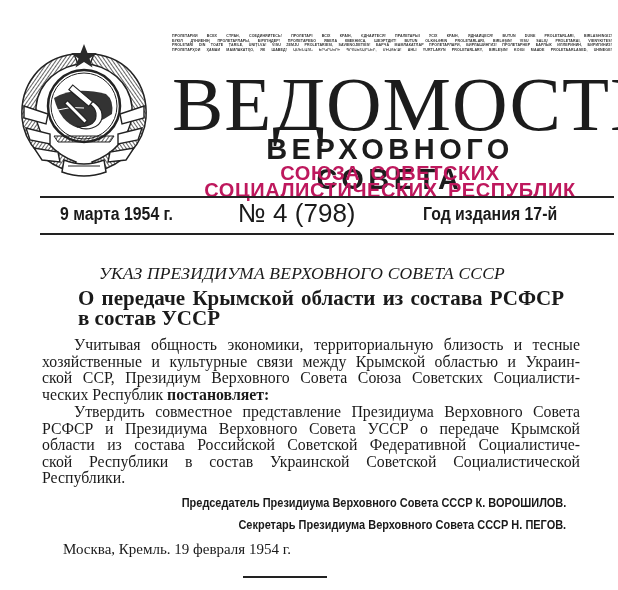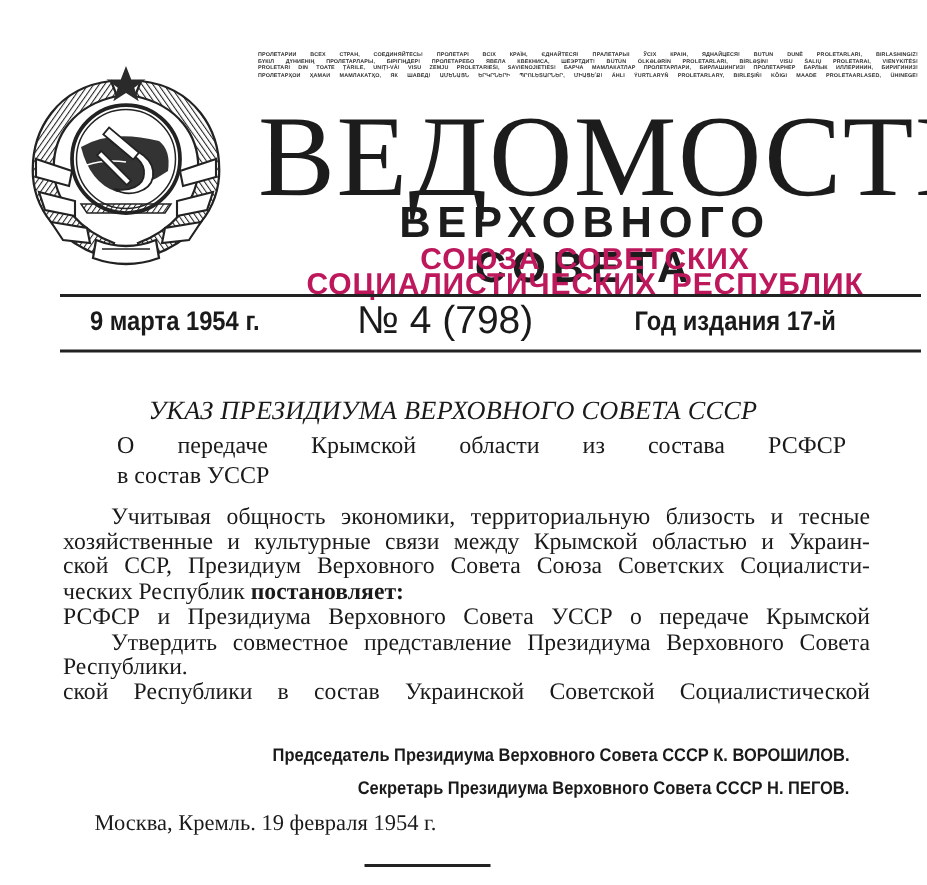--- a/index.html
+++ b/index.html
@@ -22,21 +22,21 @@
   #rule-top { left: 40px; top: 196px; width: 574px; }
   #rule-bottom { left: 40px; top: 233px; width: 574px; height: 1.5px; }
 
   
   #issue-date { left: 60px; top: 204px; font-size: 18px; font-weight: bold; font-family: "Liberation Sans", sans-serif; transform: scaleX(0.88); transform-origin: left; }
   #issue-number { left: 238px; top: 198px; font-size: 26px; font-family: Liberation Sans, sans-serif; }
   #issue-year { left: 423px; top: 204px; font-size: 18px; font-weight: bold; font-family: "Liberation Sans", sans-serif; transform: scaleX(0.88); transform-origin: left; }
 
   
   #decree-heading { left: 99px; top: 263px; font-size: 17.5px; letter-spacing: 0.2px; font-style: italic; }
-  #decree-title { left: 78px; top: 288px; width: 486px; font-size: 16px; font-weight: normal; line-height: 20px; }
+  #decree-title { left: 78px; top: 288px; width: 486px; font-size: 21px; font-weight: bold; line-height: 20px; }
   #decree-title .l1 { display: block; text-align: justify; text-align-last: justify; }
 
   .body-text { left: 42px; width: 538px; font-size: 15.8px; line-height: 16.5px; text-align: justify; }
   .body-text .ln { display: block; text-align: justify; text-align-last: justify; white-space: nowrap; }
   .body-text .ln.last { text-align-last: left; }
   .body-text .ind { padding-left: 32px; }
   #para1 { top: 337px; }
   #para2 { top: 404px; }
 
   .sig { font-family: "Liberation Sans", sans-serif; font-weight: bold; font-size: 12.2px; transform: scaleX(0.9); transform-origin: right; white-space: nowrap; }
@@ -111,22 +111,23 @@
 </div>
 
 <div id="para1" class="abs body-text">
   <span class="ln ind">Учитывая общность экономики, территориальную близость и тесные</span>
   <span class="ln">хозяйственные и культурные связи между Крымской областью и Украин-</span>
   <span class="ln">ской ССР, Президиум Верховного Совета Союза Советских Социалисти-</span>
   <span class="ln last"><span>ческих Республик</span> <b>постановляет:</b></span>
 </div>
 
 <div id="para2" class="abs body-text">
+  <span class="ln ind">Утвердить совместное представление Президиума Верховного Совета</span>
   <span class="ln">РСФСР и Президиума Верховного Совета УССР о передаче Крымской</span>
-  <span class="ln ind">Утвердить совместное представление Президиума Верховного Совета</span>
+  <span class="ln">области из состава Российской Советской Федеративной Социалистиче-</span>
+  <span class="ln">ской Республики в состав Украинской Советской Социалистической</span>
   <span class="ln last">Республики.</span>
-  <span class="ln">ской Республики в состав Украинской Советской Социалистической</span>
 </div>
 
 <div id="sig1" class="abs sig">Председатель Президиума Верховного Совета СССР К. ВОРОШИЛОВ.</div>
 <div id="sig2" class="abs sig">Секретарь Президиума Верховного Совета СССР Н. ПЕГОВ.</div>
 <div id="place-date" class="abs">Москва, Кремль. 19 февраля 1954 г.</div>
 <div id="end-rule" class="abs"></div>
 
 </body></html>

